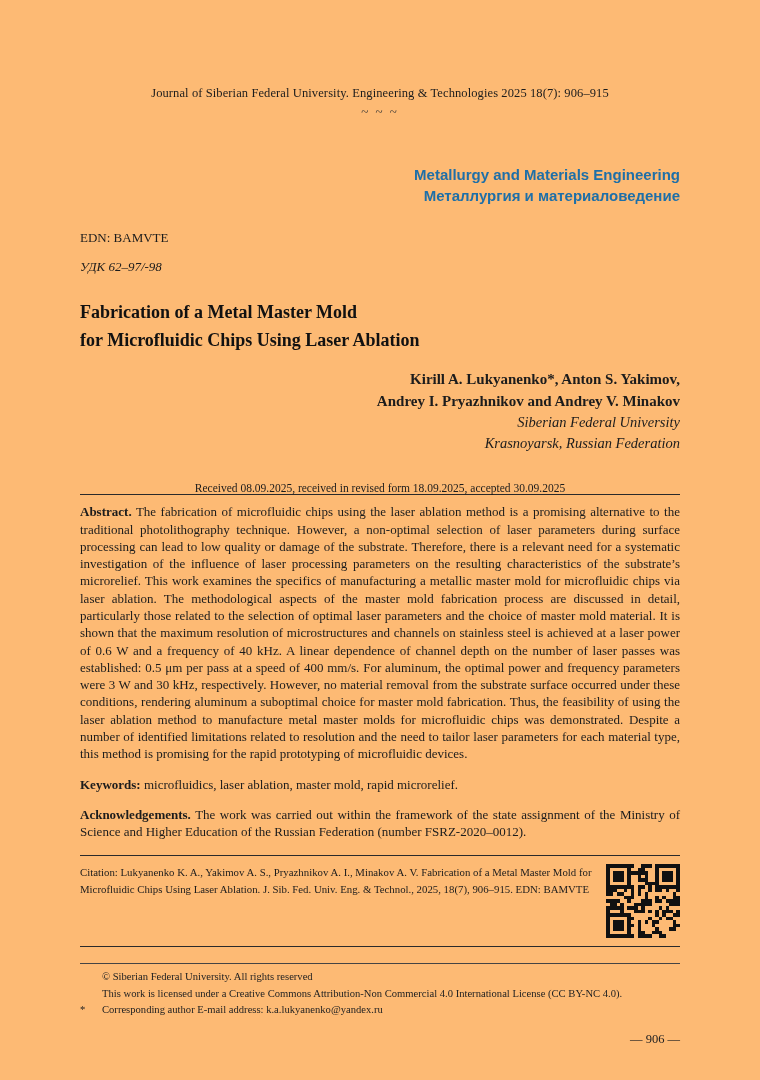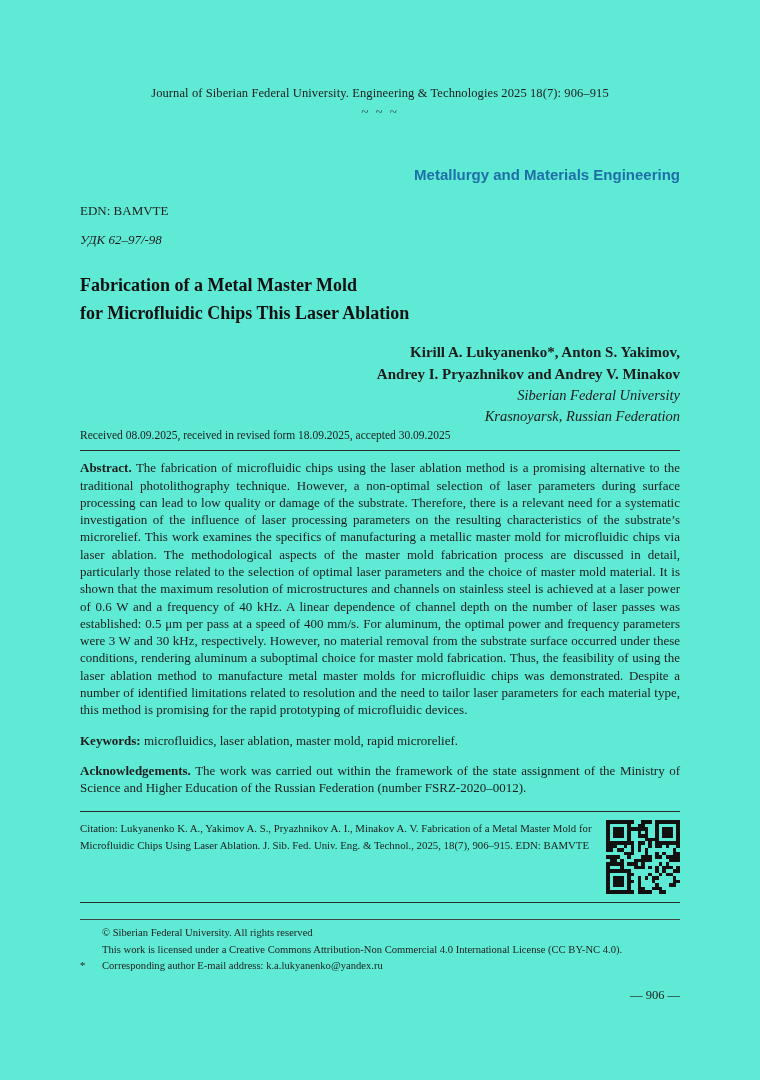--- a/index.html
+++ b/index.html
@@ -1,30 +1,30 @@
 <!DOCTYPE html>
 <html><head>
 <meta charset="utf-8">
 <style>
   html,body{margin:0;padding:0;background:#ffffff;}
   .page{
-    width:760px;height:1080px;margin:0 auto;background:#5eead4;
+    width:760px;height:1080px;margin:0 auto;background:#fdba74;
     box-sizing:border-box;padding:86px 80px 0 80px;position:relative;
     font-family:"Liberation Serif", serif;color:#1c1c1c;
   }
   .journal-line{text-align:center;font-size:12.5px;letter-spacing:.1px;}
   .tildes{text-align:center;font-size:13px;margin-top:3px;letter-spacing:2px;color:#333;}
   .section-block{margin-top:44px;text-align:right;font-family:"Liberation Sans", sans-serif;font-weight:bold;font-size:15px;line-height:1.4;}
-  .meta-edn{margin-top:18px;font-size:13px;}
+  .meta-edn{margin-top:24px;font-size:13px;}
   .meta-udk{margin-top:13px;font-size:13px;font-style:italic;}
   .paper-title{margin-top:24px;font-size:18px;font-weight:bold;line-height:1.55;color:#111;}
   .authors{margin-top:14px;text-align:right;font-size:15px;line-height:1.45;}
   .authors .bold{font-weight:bold;}
   .authors .ital{font-style:italic;font-size:14.5px;}
-  .dates{margin-top:2px;font-size:11.5px;padding-bottom:9px;border-bottom:1px solid #2a2a2a;}
+  .dates{margin-top:28px;text-align:center;font-size:11.5px;border-bottom:1px solid #2a2a2a;}
   .abstract{margin-top:8px;font-size:13px;line-height:1.33;text-align:justify;}
   .para-label{font-weight:bold;}
   .keywords{margin-top:13px;font-size:13px;line-height:1.33;}
   .acknowledgements{margin-top:13px;font-size:13px;line-height:1.33;text-align:justify;}
   .citation-block{
     margin-top:15px;border-top:1px solid #2a2a2a;border-bottom:1px solid #2a2a2a;
     padding:8px 0;display:flex;align-items:flex-start;gap:10px;
   }
   .citation-text{flex:1;font-size:10.8px;line-height:1.5;text-align:left;}
   .qr{width:74px;height:74px;flex:0 0 74px;}
@@ -38,28 +38,29 @@
 </head>
 <body>
 
 <div class="page">
 
   <div class="journal-line">Journal of Siberian Federal University. Engineering &amp; Technologies 2025 18(7): 906–915</div>
   <div class="tildes">~ ~ ~</div>
 
   <div class="section-block">
     <div style="color: rgb(30, 111, 168);">Metallurgy and Materials Engineering</div>
+    <div style="color: rgb(30, 111, 168);">Металлургия и материаловедение</div>
   </div>
 
   <div class="meta-edn">EDN: BAMVTE</div>
   <div class="meta-udk">УДК 62–97/-98</div>
 
   <div class="paper-title">
     <div>Fabrication of a Metal Master Mold</div>
-    <div>for Microfluidic Chips This Laser Ablation</div>
+    <div>for Microfluidic Chips Using Laser Ablation</div>
   </div>
 
   <div class="authors">
     <div class="bold">Kirill A. Lukyanenko*, Anton S. Yakimov,</div>
     <div class="bold">Andrey I. Pryazhnikov and Andrey V. Minakov</div>
     <div class="ital">Siberian Federal University</div>
     <div class="ital">Krasnoyarsk, Russian Federation</div>
   </div>
 
   <div class="dates">Received 08.09.2025, received in revised form 18.09.2025, accepted 30.09.2025</div>

